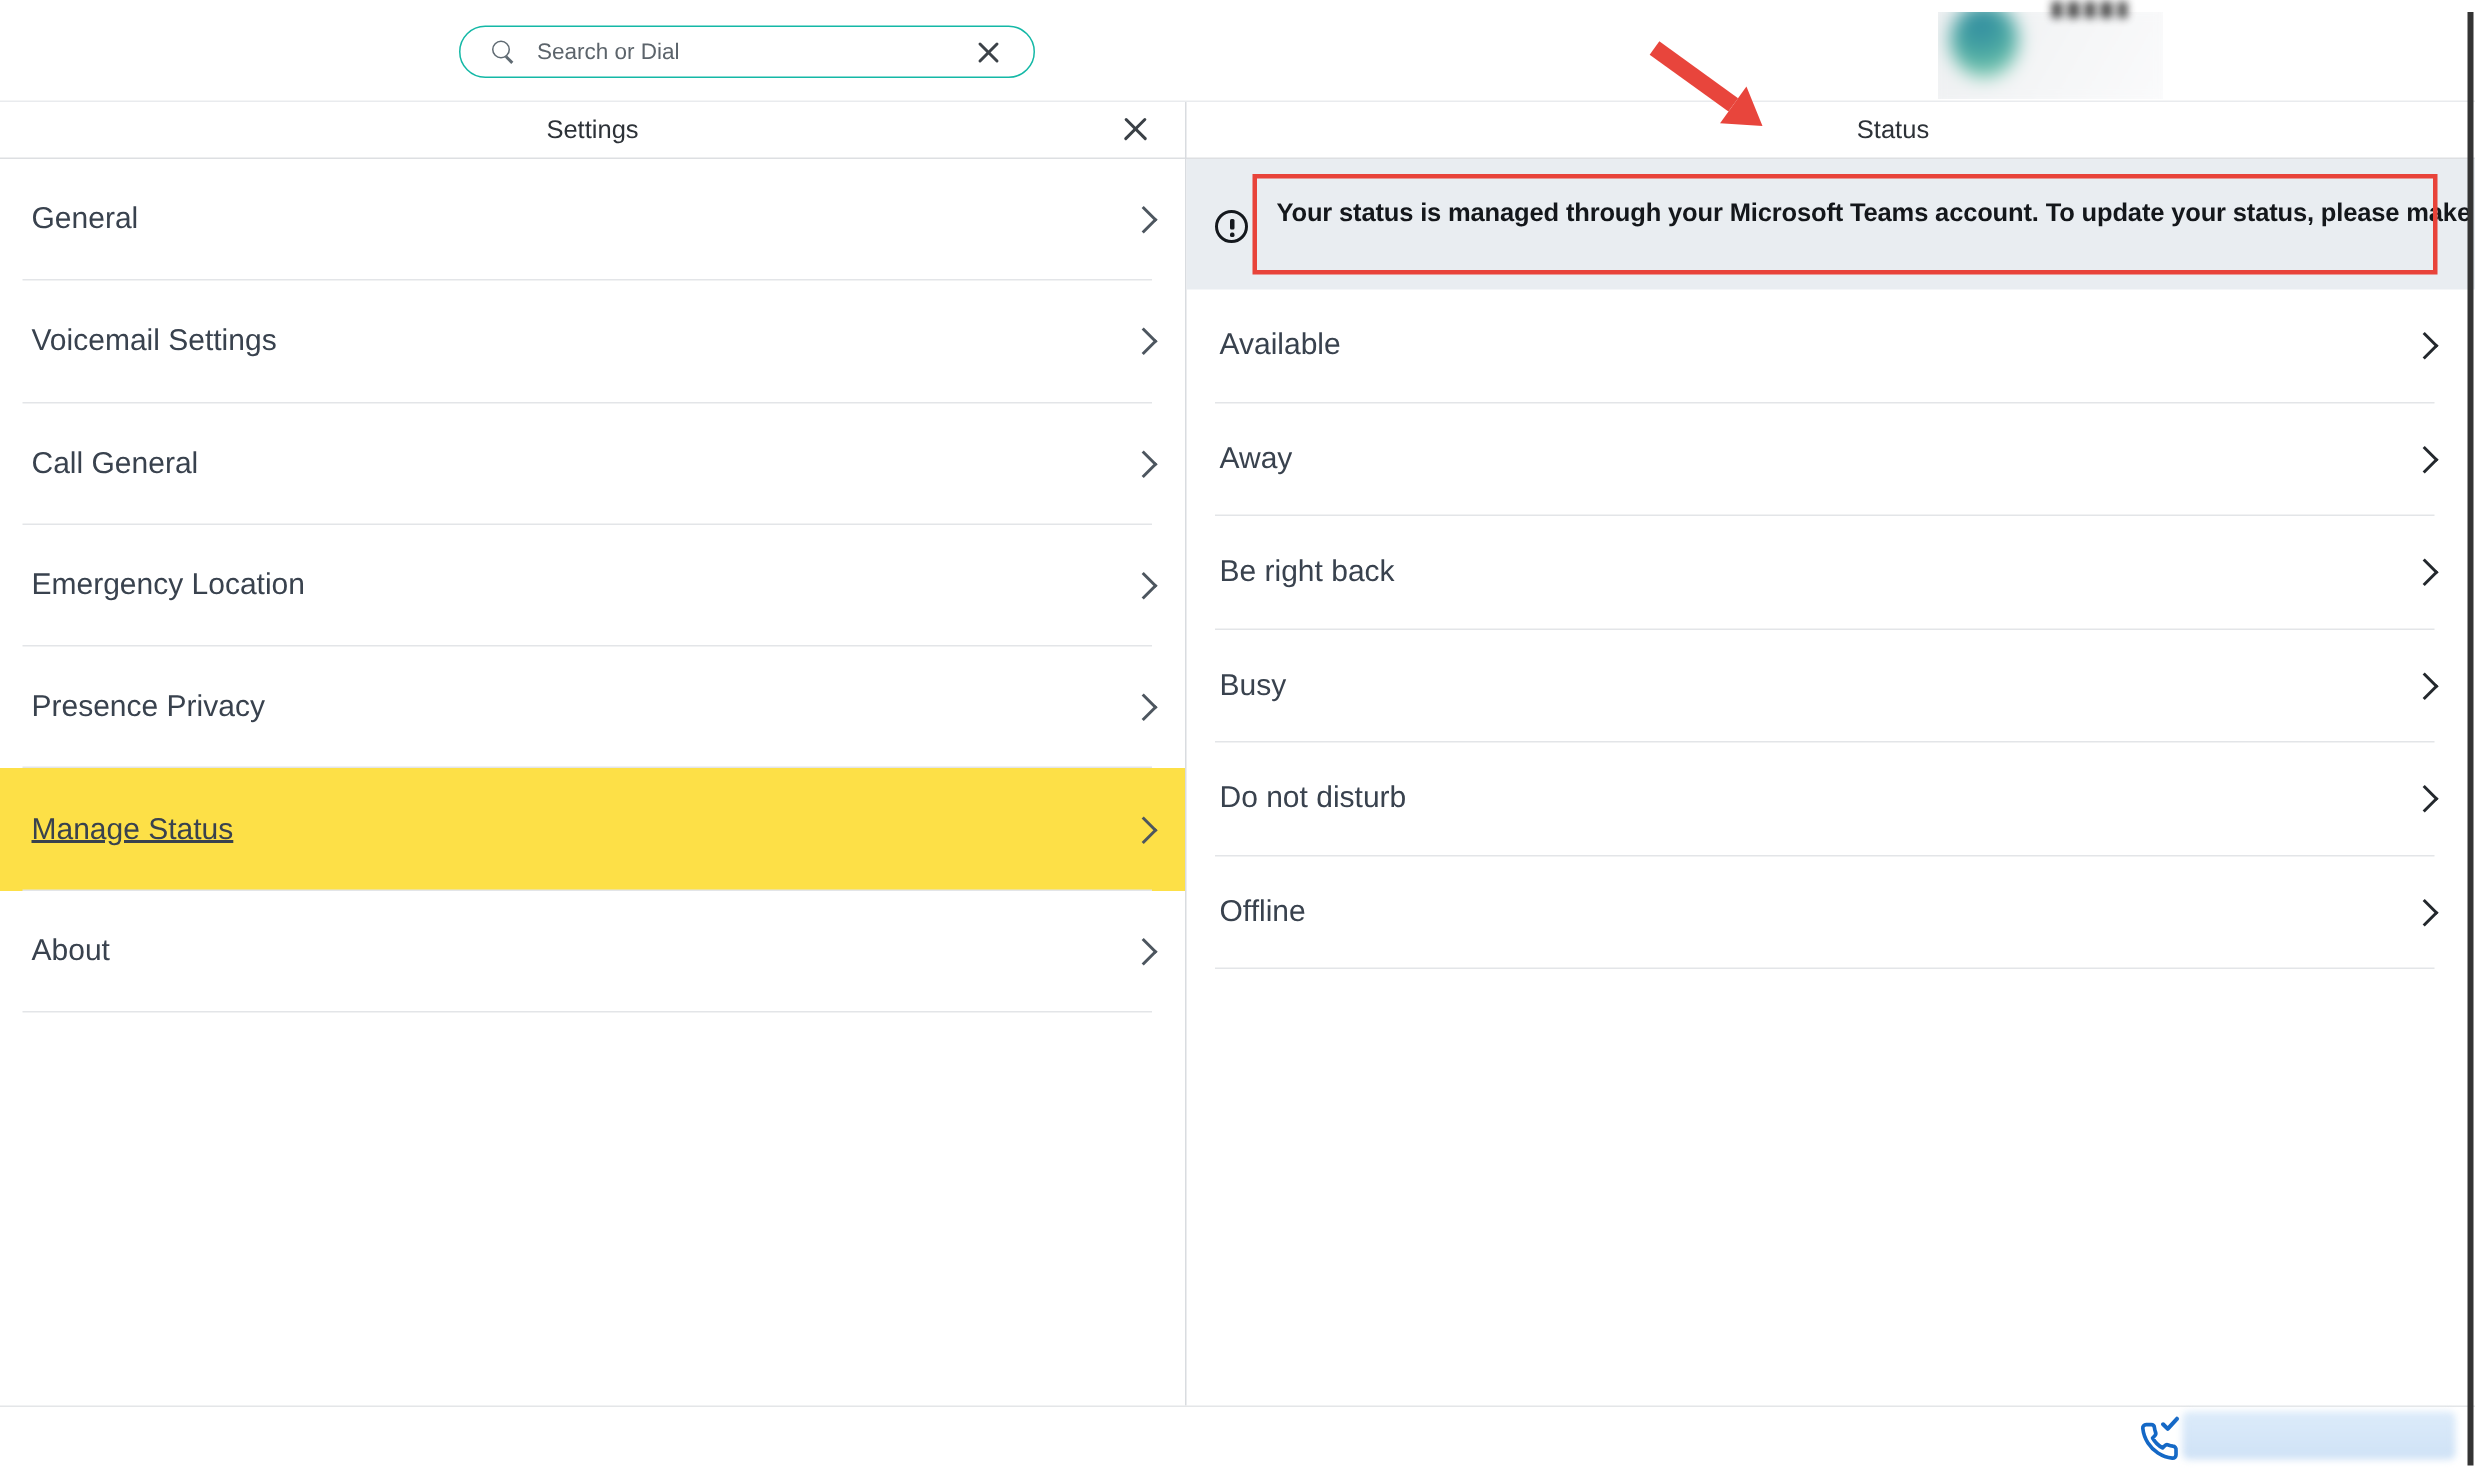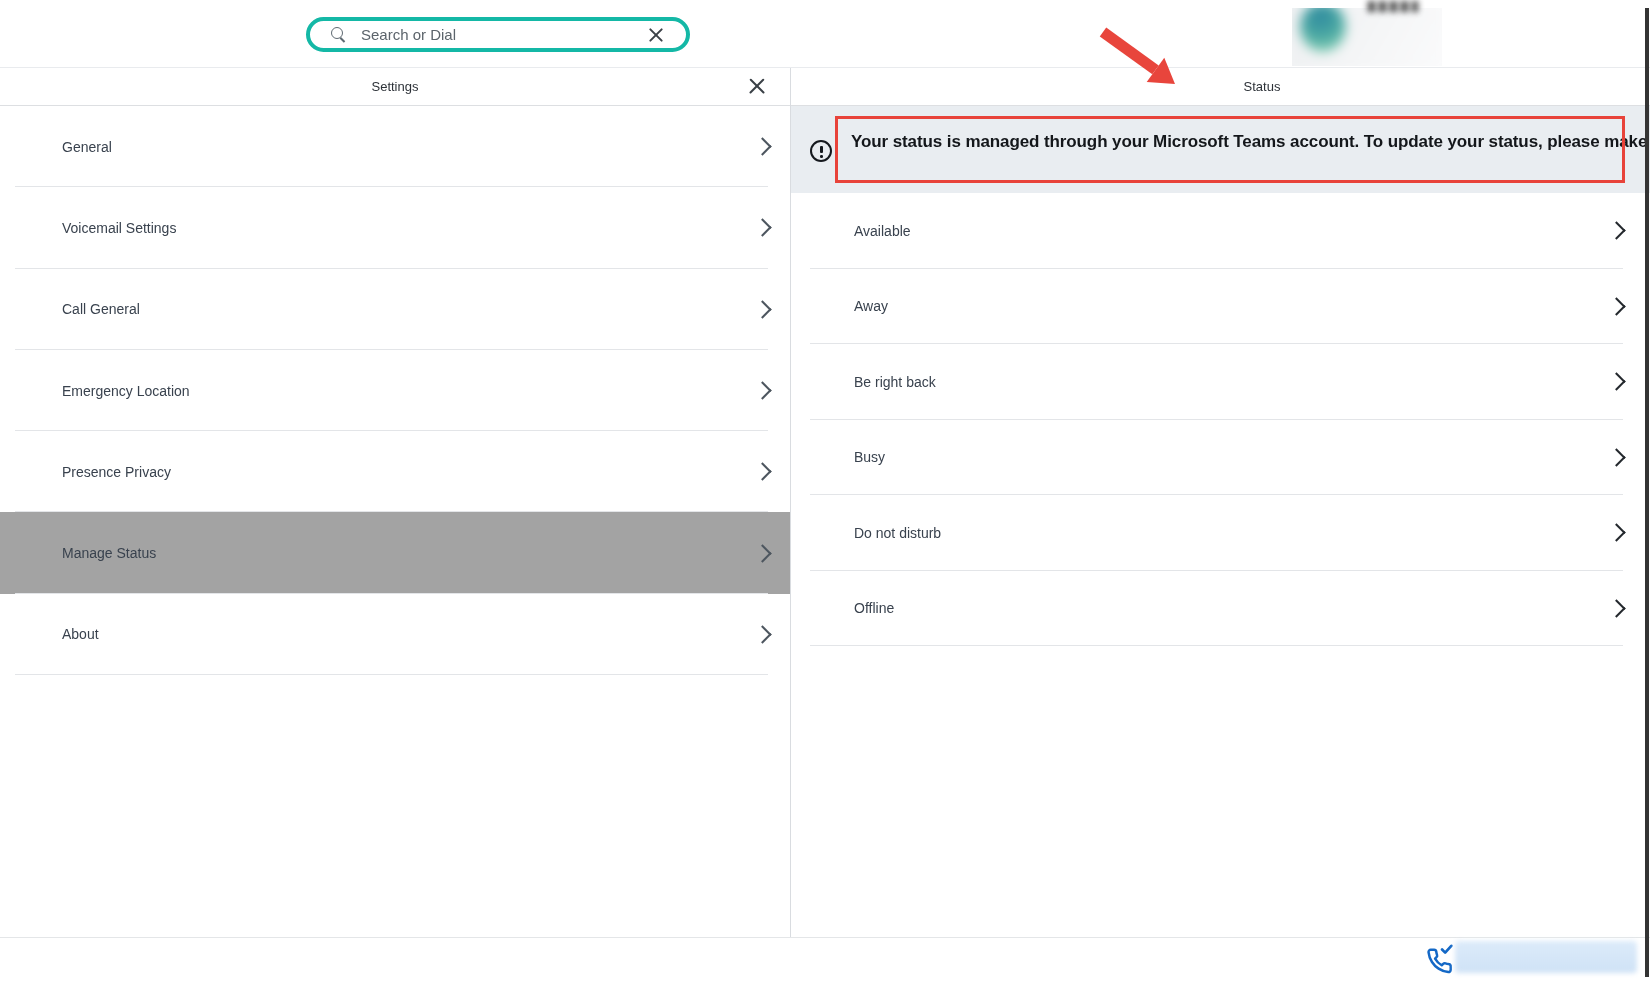--- a/index.html
+++ b/index.html
@@ -7,21 +7,21 @@
     position:relative;width:1650px;height:984px;overflow:hidden;background:#ffffff;
     font-family:"Liberation Sans", sans-serif;color:#39424e;
   }
   .abs{position:absolute;}
 
   
   .topbar{left:0;top:0;width:1650px;height:67px;background:#fff;}
   .topbar-border{left:0;top:67px;width:1650px;height:1px;background:#e9ebee;}
   .search-pill{
     left:306px;top:17px;width:384px;height:35px;box-sizing:border-box;
-    border:4px solid #14b8a6;border-radius:18px;background:#fff;
+    border:1px solid #14b8a6;border-radius:18px;background:#fff;
     display:flex;align-items:center;
   }
   .mag{position:relative;width:16px;height:16px;margin-left:21px;flex:0 0 auto;}
   .mag::before{content:"";position:absolute;left:0;top:0;width:10px;height:10px;border:1.8px solid #5f6a72;border-radius:50%;}
   .mag::after{content:"";position:absolute;left:10px;top:10px;width:6px;height:1.8px;background:#5f6a72;transform:rotate(45deg);transform-origin:0 0;}
   .search-ph{margin-left:14px;font-size:15px;color:#5c646b;flex:1 1 auto;}
   .xmark{position:relative;width:16px;height:16px;}
   .xmark::before,.xmark::after{content:"";position:absolute;left:-1px;top:7px;width:18px;height:2px;background:#3c4248;border-radius:1px;}
   .xmark::before{transform:rotate(45deg);}
   .xmark::after{transform:rotate(-45deg);}
@@ -31,37 +31,37 @@
   .avatar-blur{left:1292px;top:8px;width:150px;height:58px;overflow:hidden;}
   .avatar-blur-inner{position:absolute;left:-8px;top:-8px;right:-8px;bottom:-8px;background:linear-gradient(120deg,#eceef0 0%,#f5f6f7 55%,#fbfbfc 100%);filter:blur(6px);}
   .avatar-teal{position:absolute;left:16px;top:2px;width:46px;height:50px;border-radius:50%;
     background:radial-gradient(circle at 45% 30%,#2f8aa0 0%,#4aa8a2 45%,#8ed4b8 85%);}
   .name-scribble{left:1368px;top:1px;width:50px;height:11px;opacity:.85;filter:blur(3px);
     background:repeating-linear-gradient(90deg,#1e1e1e 0 7px,transparent 7px 11px);}
 
   
   .header-band{left:0;top:68px;width:1650px;height:37px;background:#fff;border-bottom:1px solid #dddfe2;}
   .panel-title{position:absolute;top:0;height:37px;line-height:37px;text-align:center;
-    font-size:13px;color:#2d3238;font-weight:500;}
+    font-size:17px;color:#2d3238;font-weight:500;}
   .title-settings{left:0;width:790px;}
   .title-status{left:790px;width:944px;}
   .close-btn{position:absolute;left:745px;top:6px;width:24px;height:24px;cursor:pointer;}
   .close-btn::before,.close-btn::after{content:"";position:absolute;left:2px;top:11px;width:20px;height:2.4px;background:#3a4046;border-radius:1px;}
   .close-btn::before{transform:rotate(45deg);}
   .close-btn::after{transform:rotate(-45deg);}
 
   .v-divider{left:790px;top:68px;width:1px;height:869px;background:#d9dce0;}
 
   
   .settings-list{left:0;top:106px;width:790px;}
   .s-row{position:relative;height:81.3px;display:flex;align-items:center;
     padding:0 21px;box-sizing:border-box;cursor:pointer;}
   .s-row::after{content:"";position:absolute;left:15px;right:22px;bottom:0;height:1px;background:#e3e5e8;}
-  .s-row.selected{background:#a3a3a3;}
-  .row-label{font-size:14px;color:#39424e;margin-left:41px;}
+  .s-row.selected{background:#fde047;text-decoration:underline;}
+  .row-label{font-size:20px;color:#39424e;}
   .chev{width:11px;height:11px;border-top:2px solid #4d565f;border-right:2px solid #4d565f;
     transform:rotate(45deg);margin-left:auto;flex:0 0 auto;}
 
   
   .banner{left:791px;top:106px;width:890px;height:87px;background:#e9edf1;}
   .alert-circle{position:absolute;left:19px;top:34px;width:22px;height:22px;border:2px solid #15191e;border-radius:50%;box-sizing:border-box;}
   .alert-circle::before{content:"";position:absolute;left:8px;top:3.5px;width:2.5px;height:7.5px;background:#15191e;border-radius:1px;}
   .alert-circle::after{content:"";position:absolute;left:8px;top:13px;width:2.5px;height:2.5px;background:#15191e;border-radius:50%;}
   .banner-text{position:absolute;left:60px;top:24px;width:780px;
     font-size:17px;line-height:23px;font-weight:600;color:#14171b;letter-spacing:-0.1px;}

